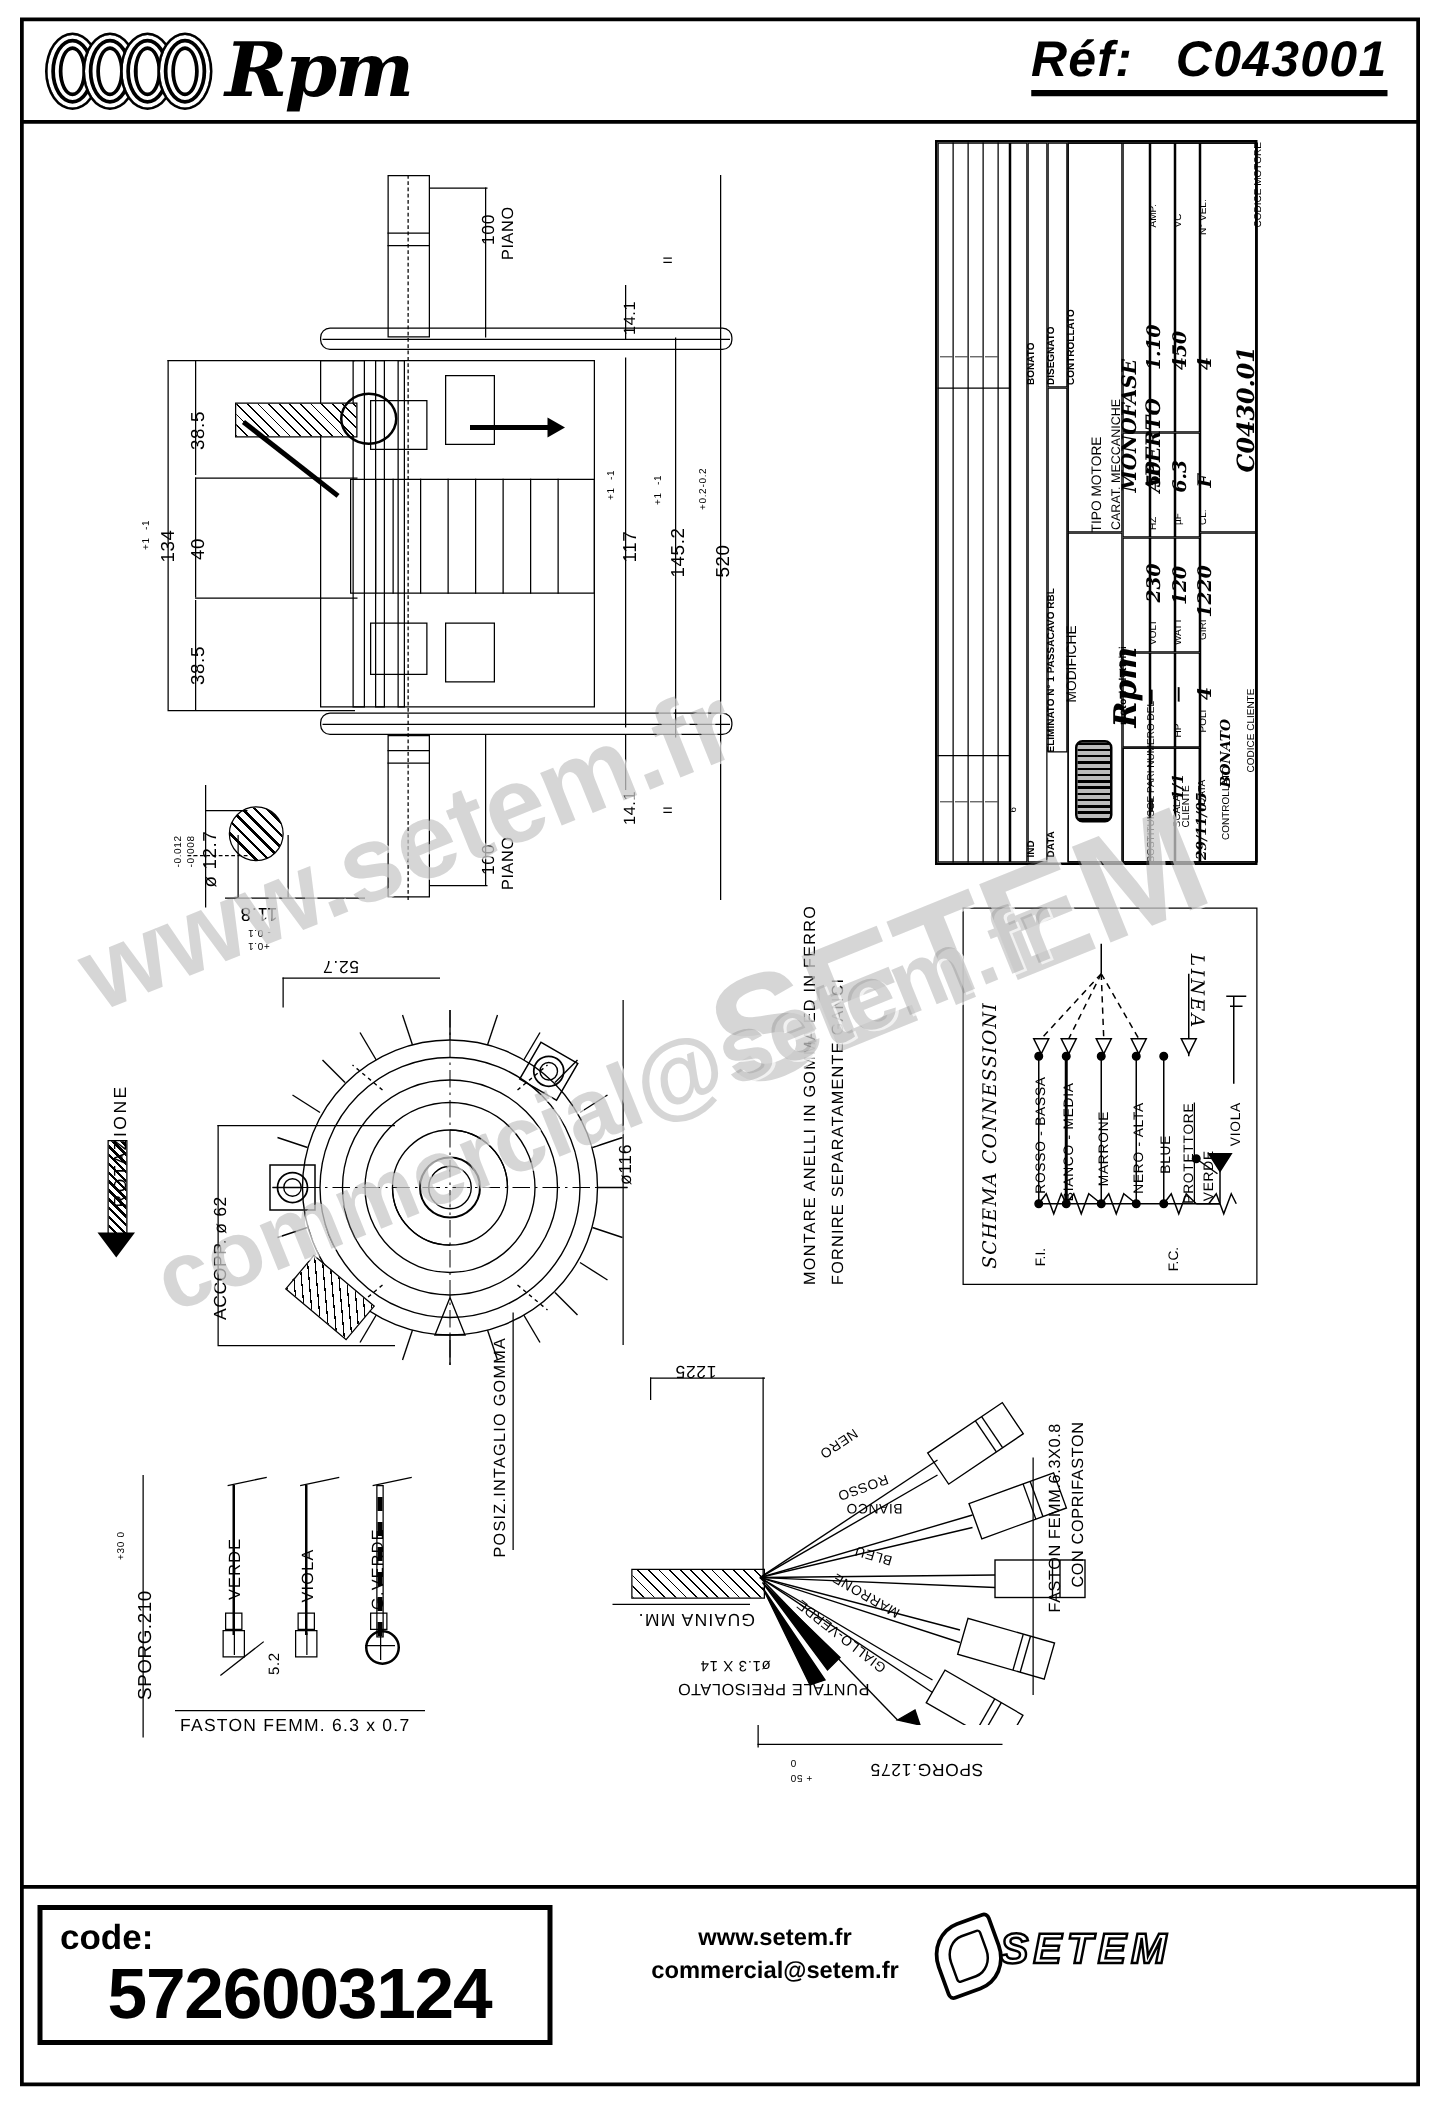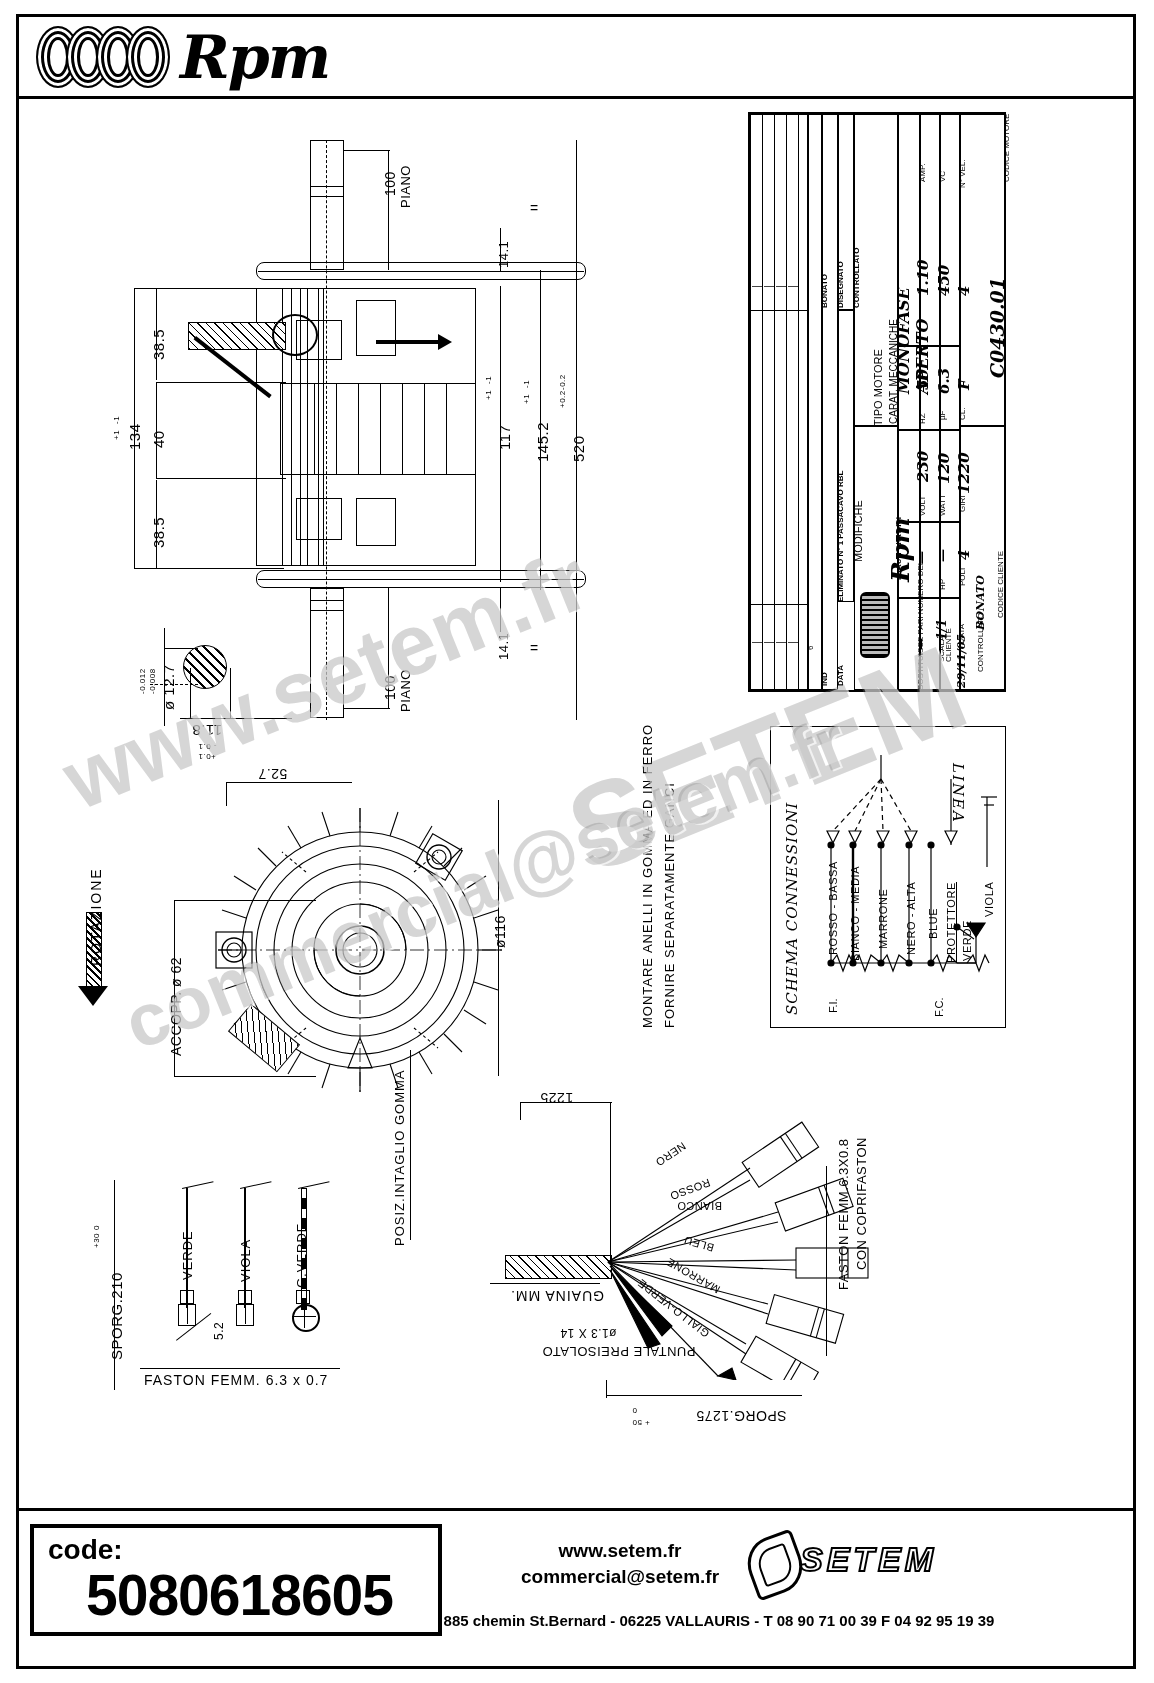--- a/index.html
+++ b/index.html
@@ -65,20 +65,24 @@
   <div class="logo-wrap">
     <div class="coils">
       <div class="coil"></div>
         <div class="coil"></div>
         <div class="coil"></div>
         <div class="coil"></div>
     </div>
     <div class="rpm-word">Rpm</div>
   </div>
 
+  <div class="ref">
+    <u><span>Réf:</span>
+    <span class="num">C043001</span></u>
+  </div>
 
   <div>
 
     <div class="box" style="left:310px;top:140px;width:34px;height:130px;"></div>
     <div class="ln h1" style="left:310px;top:186px;width:34px;"></div>
     <div class="ln h1" style="left:310px;top:196px;width:34px;"></div>
 
     <div class="box" style="left:256px;top:262px;width:330px;height:18px;border-radius:8px;"></div>
     <div class="ln h1" style="left:258px;top:271px;width:326px;"></div>
 
@@ -572,25 +576,24 @@
     <div class="txt r180" style="left:632px;top:1418px;font-size:8px;">+ 50</div>
     <div class="txt r180" style="left:632px;top:1406px;font-size:8px;">0</div>
   </div>
 
   <div class="wm" style="left:48px;top:630px;font-size:86px;transform:rotate(-22deg);font-family:'Liberation Sans',sans-serif;">www.setem.fr</div>
   <div class="wm" style="left:560px;top:690px;font-size:120px;transform:rotate(-22deg);font-family:'Liberation Sans',sans-serif;">SETEM</div>
   <div class="wm" style="left:100px;top:840px;font-size:74px;transform:rotate(-22deg);font-family:'Liberation Sans',sans-serif;">commercial@setem.fr</div>
 
   <div class="codebox">
     <div class="codelabel">code:</div>
-    <div class="codenum">5080618605</div>
+    <div class="codenum">5726003124</div>
   </div>
 
   <div class="ftc" style="left:490px;top:1540px;width:260px;font-size:19px;">www.setem.fr</div>
   <div class="ftc" style="left:470px;top:1566px;width:300px;font-size:19px;">commercial@setem.fr</div>
-  <div class="ftc" style="left:324px;top:1612px;width:790px;font-size:15px;">885 chemin St.Bernard  -  06225 VALLAURIS  -  T 08 90 71 00 39   F 04 92 95 19 39</div>
 
   <div class="setem-logo">
     <div class="s-swirl"></div>
     <div class="setem-word">SETEM</div>
   </div>
 
 </div>
 
 </body></html>

